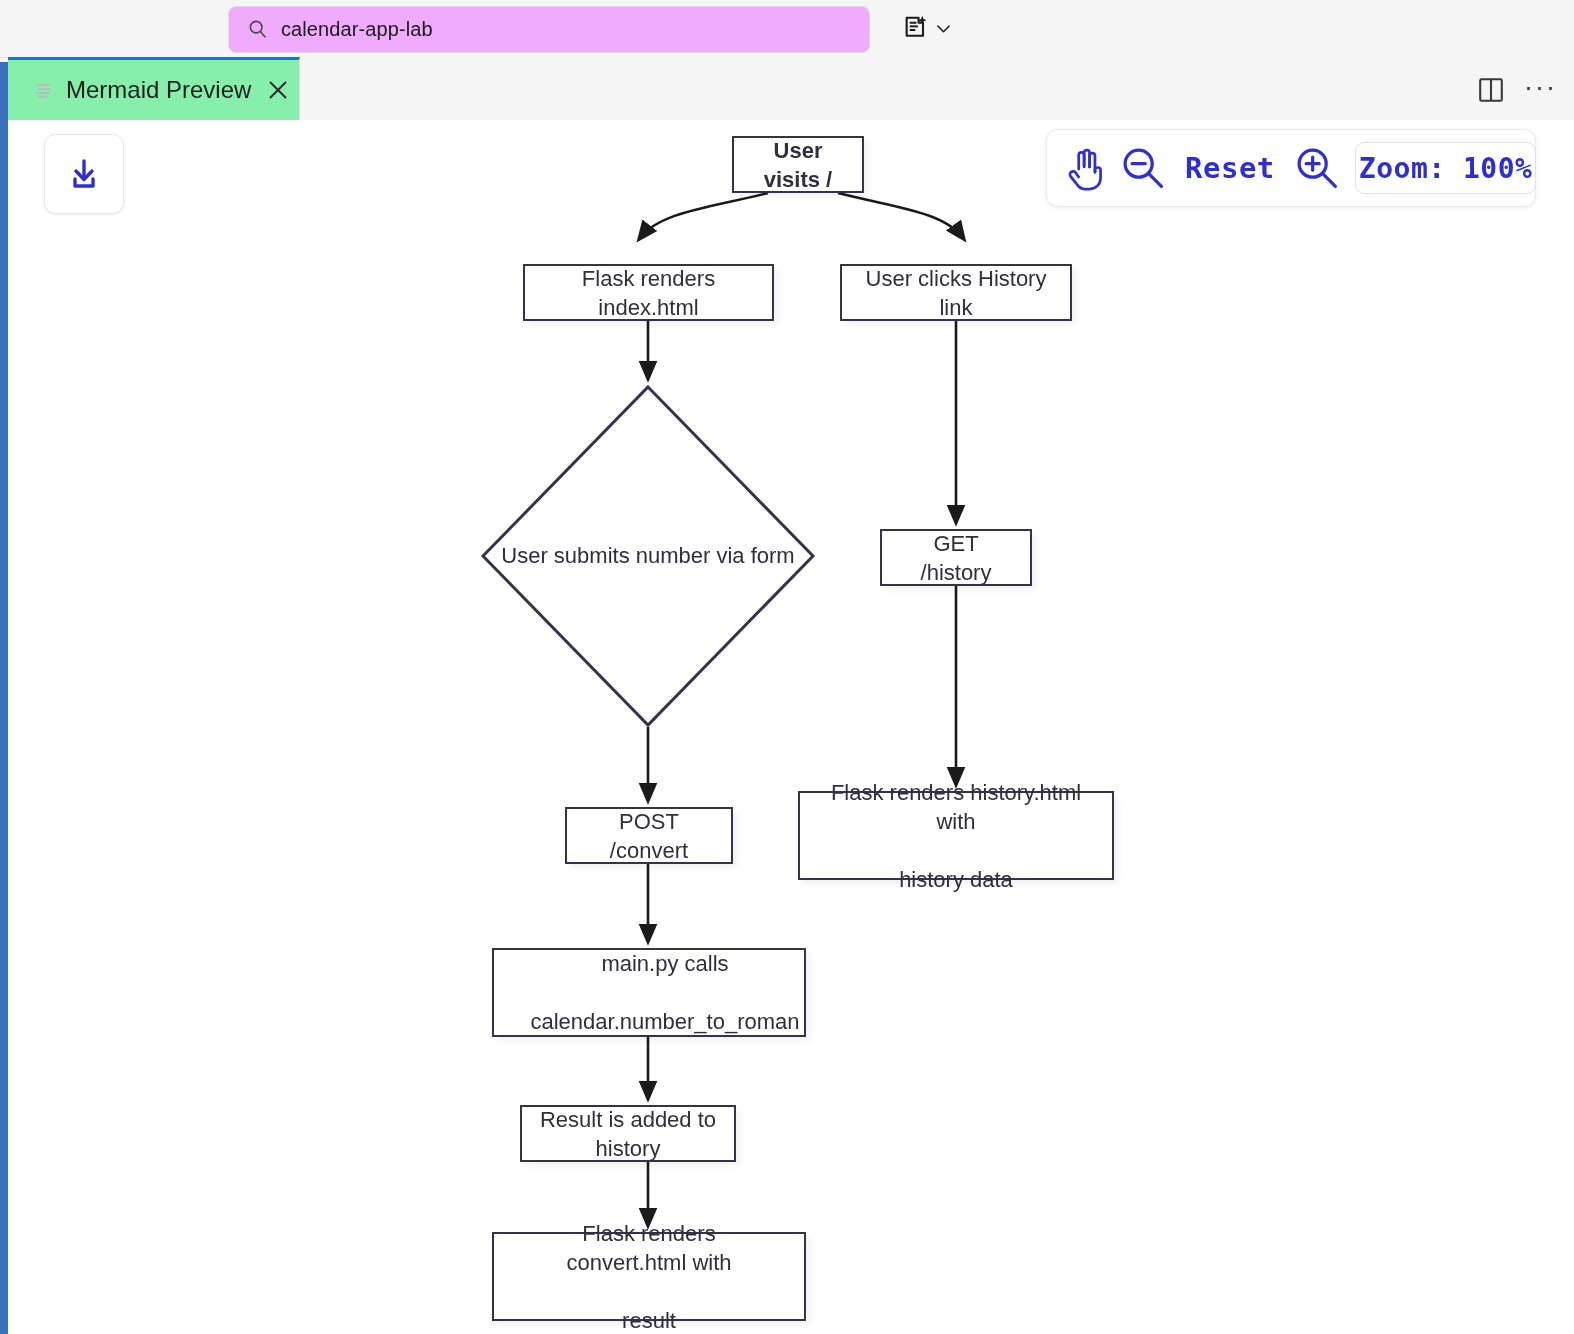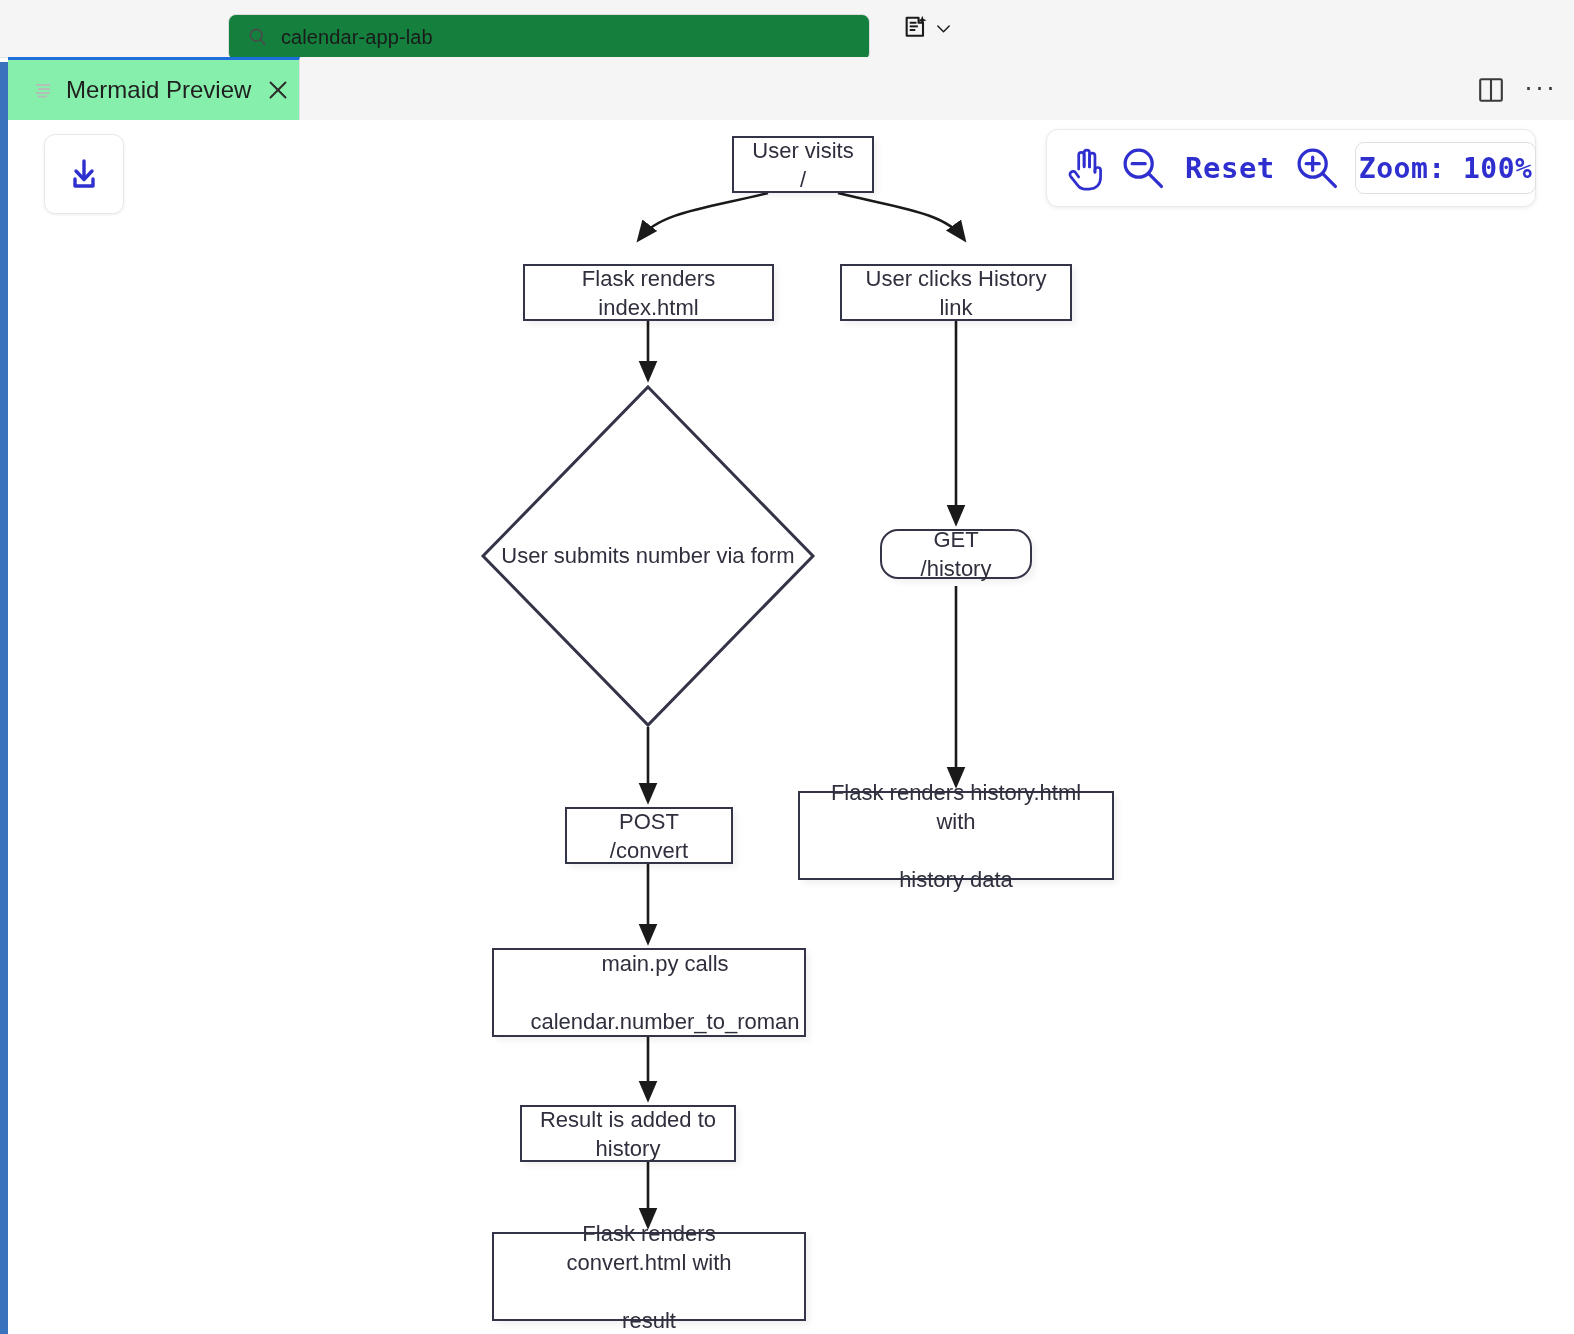--- a/index.html
+++ b/index.html
@@ -12,22 +12,22 @@
   }
 
   
   #topbar{
     position:absolute;left:0;top:0;width:1574px;height:57px;
     background:#f5f5f5;
     border-bottom:1px solid #e3e3e3;
   }
   #searchbox{
     position:absolute;left:228px;top:6px;width:640px;height:45px;
-    background:#15803d;border:1px solid #dcdcdc;border-radius:8px;
-    display:flex;align-items:center;margin-top:8px;
+    background:#f0abfc;border:1px solid #dcdcdc;border-radius:8px;
+    display:flex;align-items:center;
   }
   #search-icon{
     position:absolute;left:18px;top:11px;width:22px;height:22px;
   }
   #search-text{
     position:absolute;left:52px;top:0;height:45px;line-height:45px;
     font-size:20px;color:#1a1a1a;letter-spacing:.1px;
     white-space:nowrap;
   }
   #copilot-btn{
@@ -252,40 +252,40 @@
         <path d="M948,466 L948,663"></path>
 
         <path d="M640,744 L640,820"></path>
 
         <path d="M640,916 L640,977"></path>
 
         <path d="M640,1042 L640,1104"></path>
       </g>
     </svg>
 
-    <div class="node" style="left:724px;top:16px;width:142px;height:57px;">
+    <div class="node" style="left:724px;top:16px;width:132px;height:57px;font-weight:bold;">
       <span>User visits /</span>
     </div>
 
     <div class="node" style="left:515px;top:144px;width:251px;height:57px;">
       <span>Flask renders index.html</span>
     </div>
 
     <div class="node" style="left:832px;top:144px;width:232px;height:57px;">
       <span>User clicks History link</span>
     </div>
 
     <div class="diamond-wrap" style="left:471px;top:263px;width:338px;height:346px;">
       <svg width="338" height="346" viewBox="0 0 338 346">
         <polygon points="169,4 334,173 169,342 4,173" fill="#ffffff" stroke="#343448" stroke-width="3"></polygon>
       </svg>
       <div class="diamond-label">User submits number via form</div>
     </div>
 
-    <div class="node" style="left:872px;top:409px;width:152px;height:50px;border-radius:18px;">
+    <div class="node" style="left:872px;top:409px;width:152px;height:57px;">
       <span>GET /history</span>
     </div>
 
     <div class="node" style="left:557px;top:687px;width:168px;height:57px;text-align:center;">
       <span>POST /convert</span>
     </div>
 
     <div class="node" style="left:790px;top:671px;width:316px;height:89px;">
       <span>
         <span>Flask renders history.html with</span><br>

